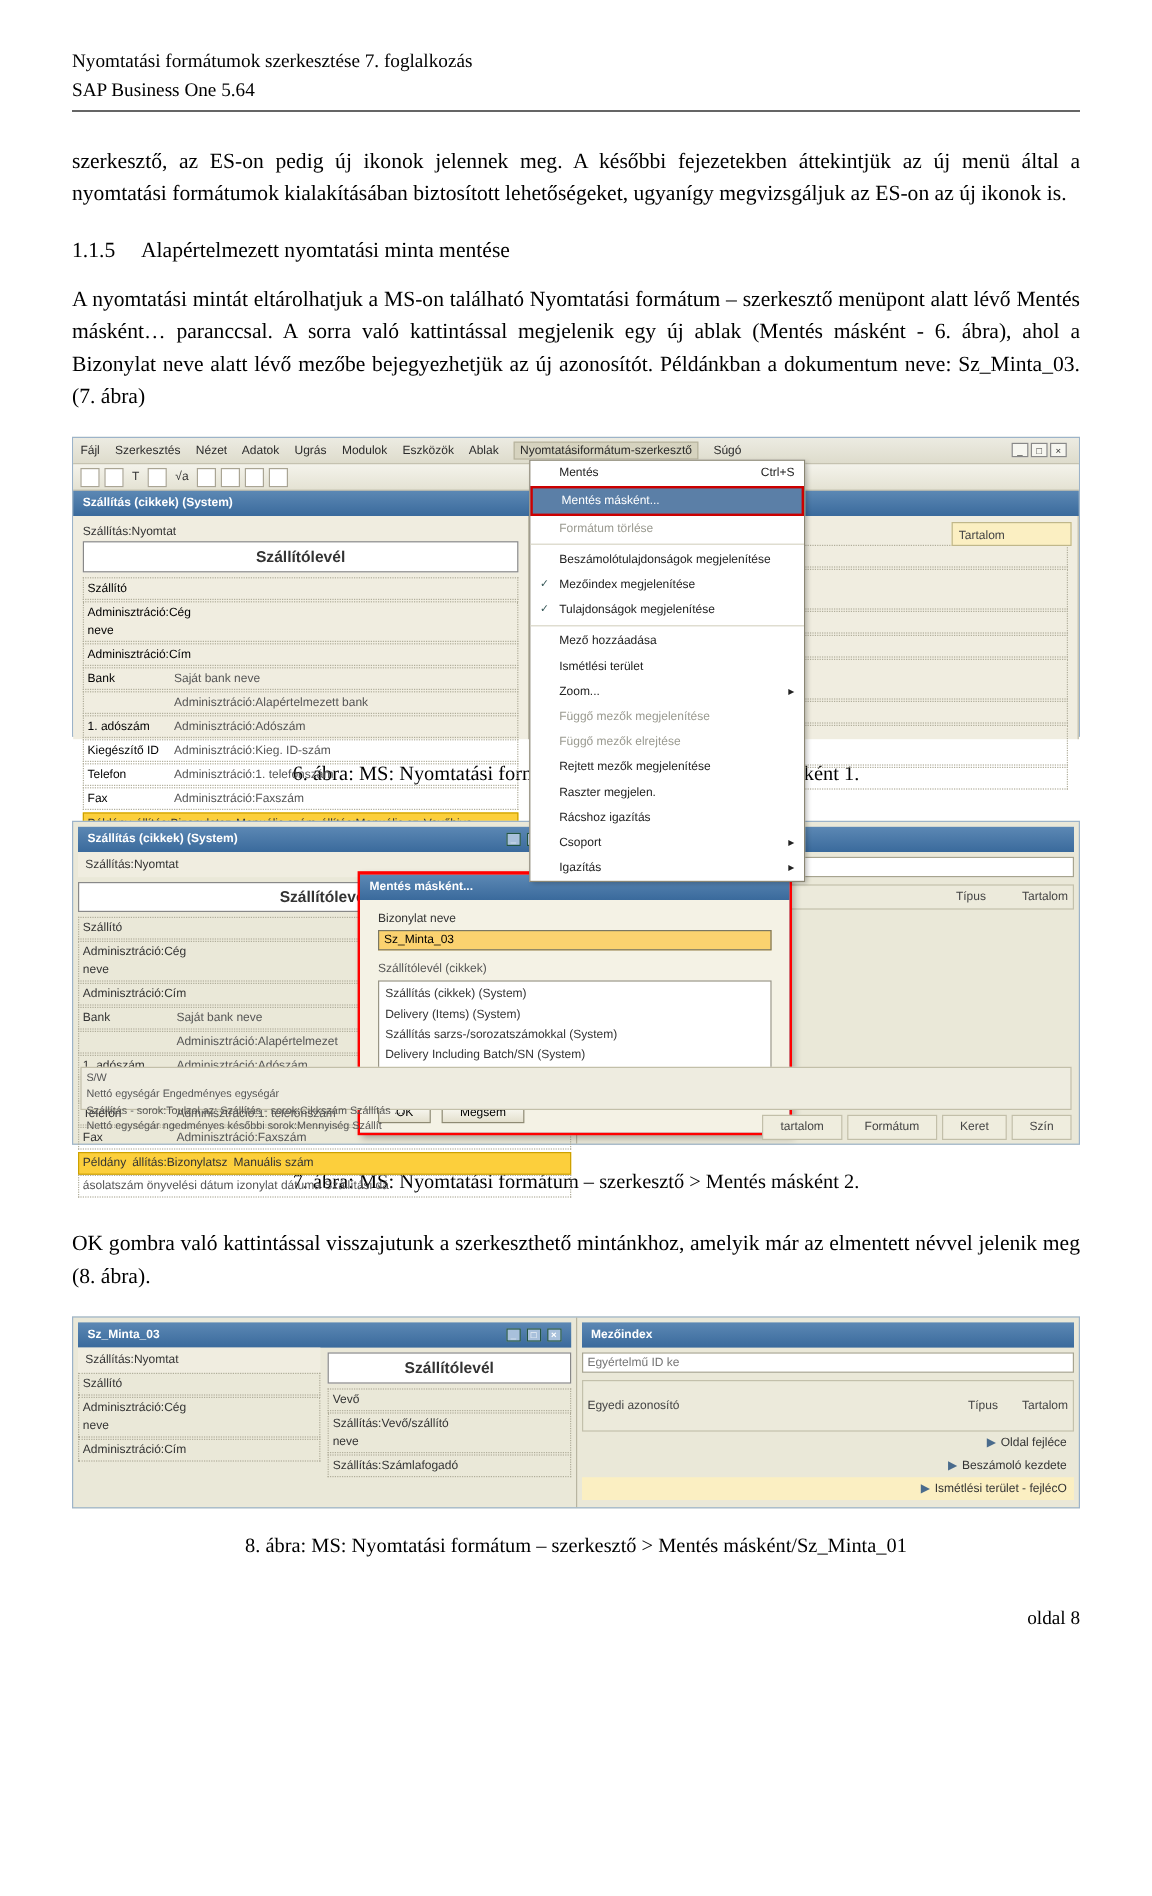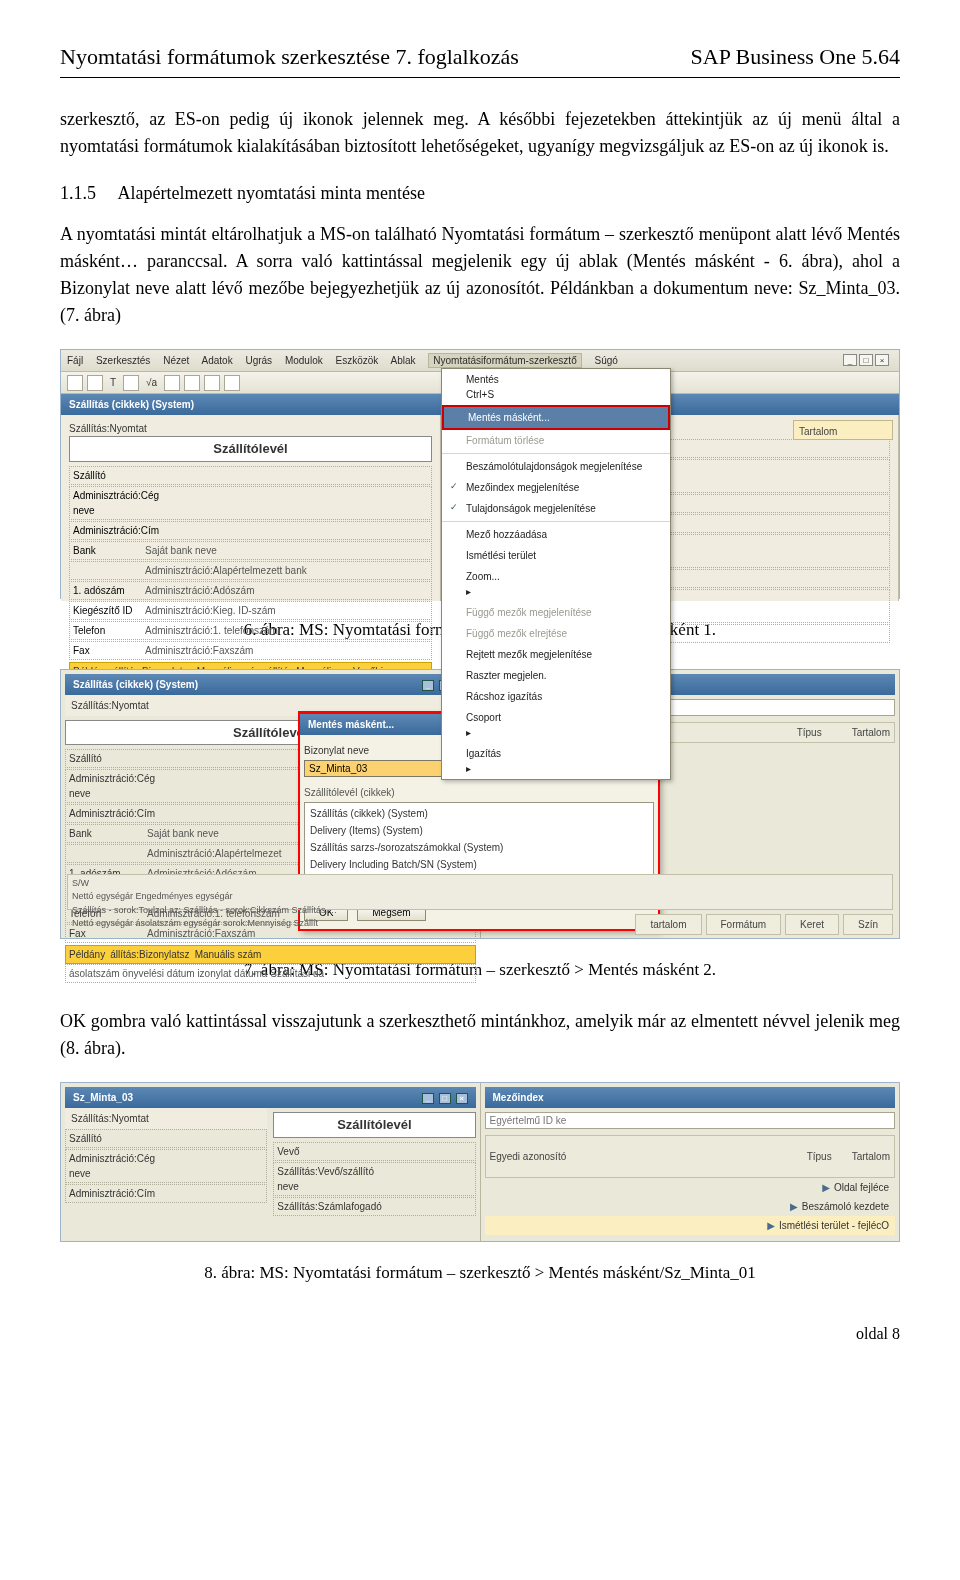--- a/index.html
+++ b/index.html
@@ -9,22 +9,23 @@
     color: #000;
     background: #fff;
     width: 960px;
     margin: 0 auto;
     padding: 40px 60px 50px;
     line-height: 1.5;
   }
   .header-line {
     display: flex;
     justify-content: space-between;
-    font-size: 22px;
+    font-size: 16px;
     margin-bottom: 4px;
+    flex-direction: column;
   }
   hr.top-rule {
     border: none;
     border-top: 1px solid #000;
     margin-bottom: 28px;
   }
   p.body { text-align: justify; margin-bottom: 20px; }
   .sect-head { margin: 18px 0 14px; }
   .sect-head .num { display: inline-block; width: 54px; }
   .sect-head .title { font-weight: normal; }
@@ -93,21 +94,21 @@
   .fig6 .dropdown .row {
     padding:3px 8px 3px 24px; display:flex; justify-content:space-between;
     color:#222; cursor:default;
   }
   .fig6 .dropdown .row.dim { color:#9a9a90; }
   .fig6 .dropdown .row.sel { background:#5b7fa7; color:#fff; border:2px solid #c00; }
   .fig6 .dropdown .sep { border-top:1px solid #d8d5c5; margin:2px 0; }
   .fig6 .dropdown .chk::before {
     content:"✓"; position:absolute; left:8px; color:#355; font-size:9px;
   }
-  .fig6 .dropdown .row { position:relative;flex-direction:column; }
+  .fig6 .dropdown .row { position:relative; }
   .fig6 .right-chunk {
     position:absolute; right:6px; top:70px; width:100px; height:20px;
     background:#fbefc2; border:1px solid #c0b78a; padding:3px 5px; color:#444;
   }
   .fig6 .win-ctrl {
     position:absolute; top:4px; right:10px; display:flex; gap:2px;
   }
   .fig6 .win-ctrl span {
     width:14px; height:12px; border:1px solid #888; background:#f6f6f0;
     font-size:8px; line-height:11px; text-align:center;
@@ -149,21 +150,21 @@
   .fig7 .save-dialog {
     position:absolute; top:42px; left:238px; width:360px;
     background:#f4f2e5; border:1px solid #4d6ea0;
     box-shadow: 3px 3px 6px rgba(0,0,0,.3);
     border-top:2px solid red; outline:2px solid red; outline-offset:-1px;
   }
   .fig7 .save-dialog .dlg-hdr {
     background: linear-gradient(#5c88b4,#3a6a9c); color:#fff;
     padding:3px 8px; font-weight:bold;
   }
-  .fig7 .save-dialog .dlg-body { padding:8px 4px; }
+  .fig7 .save-dialog .dlg-body { padding:8px 15px; }
   .fig7 .save-dialog .inlabel { margin-bottom:2px; }
   .fig7 .save-dialog input.sel {
     width:100%; border:1px solid #7a7764; background:#fbd26f;
     padding:2px 4px; font-family:inherit; font-size:10px;
   }
   .fig7 .save-dialog .catlabel { margin-top:8px; color:#555; }
   .fig7 .save-dialog .listbox {
     border:1px solid #999685; background:#fff; height:92px;
     margin-top:2px; padding:2px 3px; overflow:hidden;
   }
@@ -552,21 +553,21 @@
         <button>Mégsem</button>
       </div>
     </div>
   </div>
 
   <div class="bottom-grey">
     <div class="bseg">
       <div>S/W</div>
       <div>Nettó egységár Engedményes egységár</div>
       <div>Szállítás - sorok:Toulzol az: Szállítás - sorok:Cikkszám   Szállítás …</div>
-      <div>Nettó egységár ásolatszám egységár sorok:Mennyiség Szállít</div>
+      <div>Nettó egységár ngedményes későbbi sorok:Mennyiség Szállít</div>
     </div>
   </div>
 
   <div class="footer-tabs">
     <span>tartalom</span>
     <span>Formátum</span>
     <span>Keret</span>
     <span>Szín</span>
   </div>
 </div>

